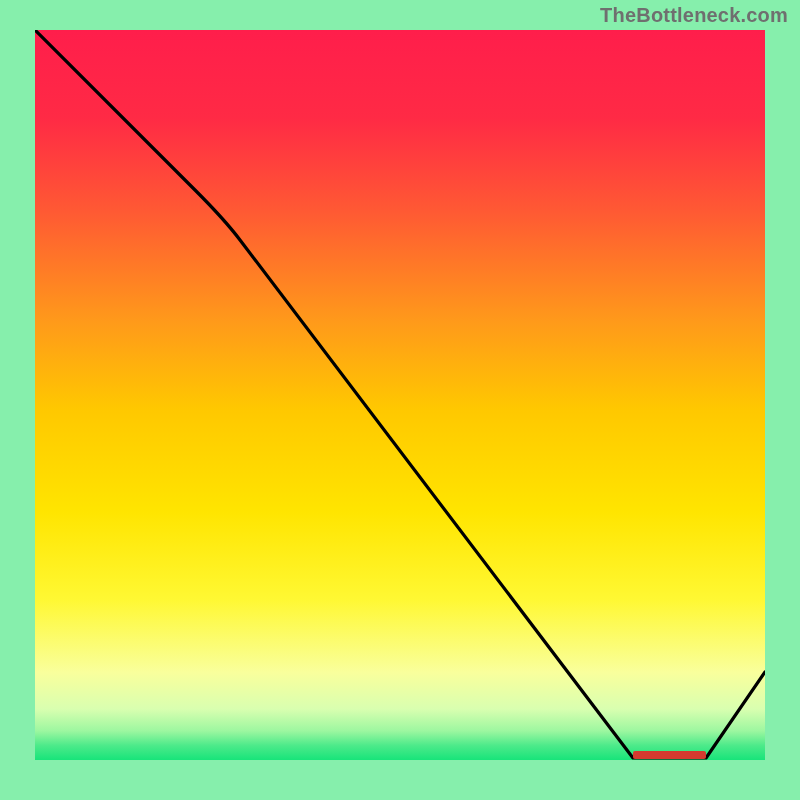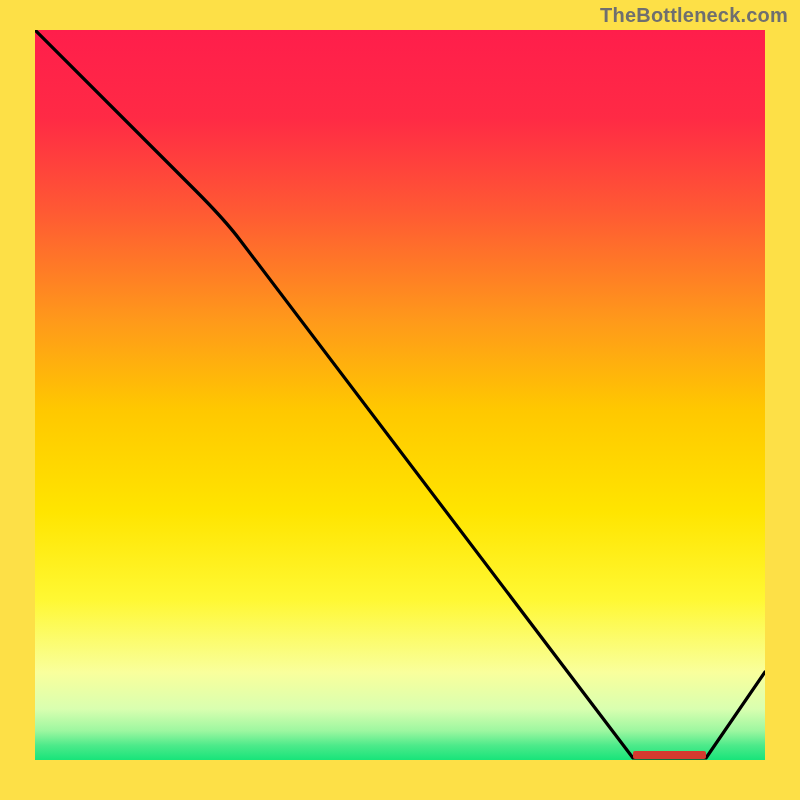--- a/index.html
+++ b/index.html
@@ -8,21 +8,21 @@
     width: 800px;
     height: 800px;
     background: #000;
     overflow: hidden;
     font-family: Arial, Helvetica, sans-serif;
   }
   .frame {
     position: relative;
     width: 800px;
     height: 800px;
-    background: #fde047;
+    background: #86efac;
   }
   .watermark {
     position: absolute;
     top: 4px;
     right: 12px;
     color: #6f6f6f;
     font-size: 20px;
     font-weight: 600;
     letter-spacing: 0.2px;
     user-select: none;

